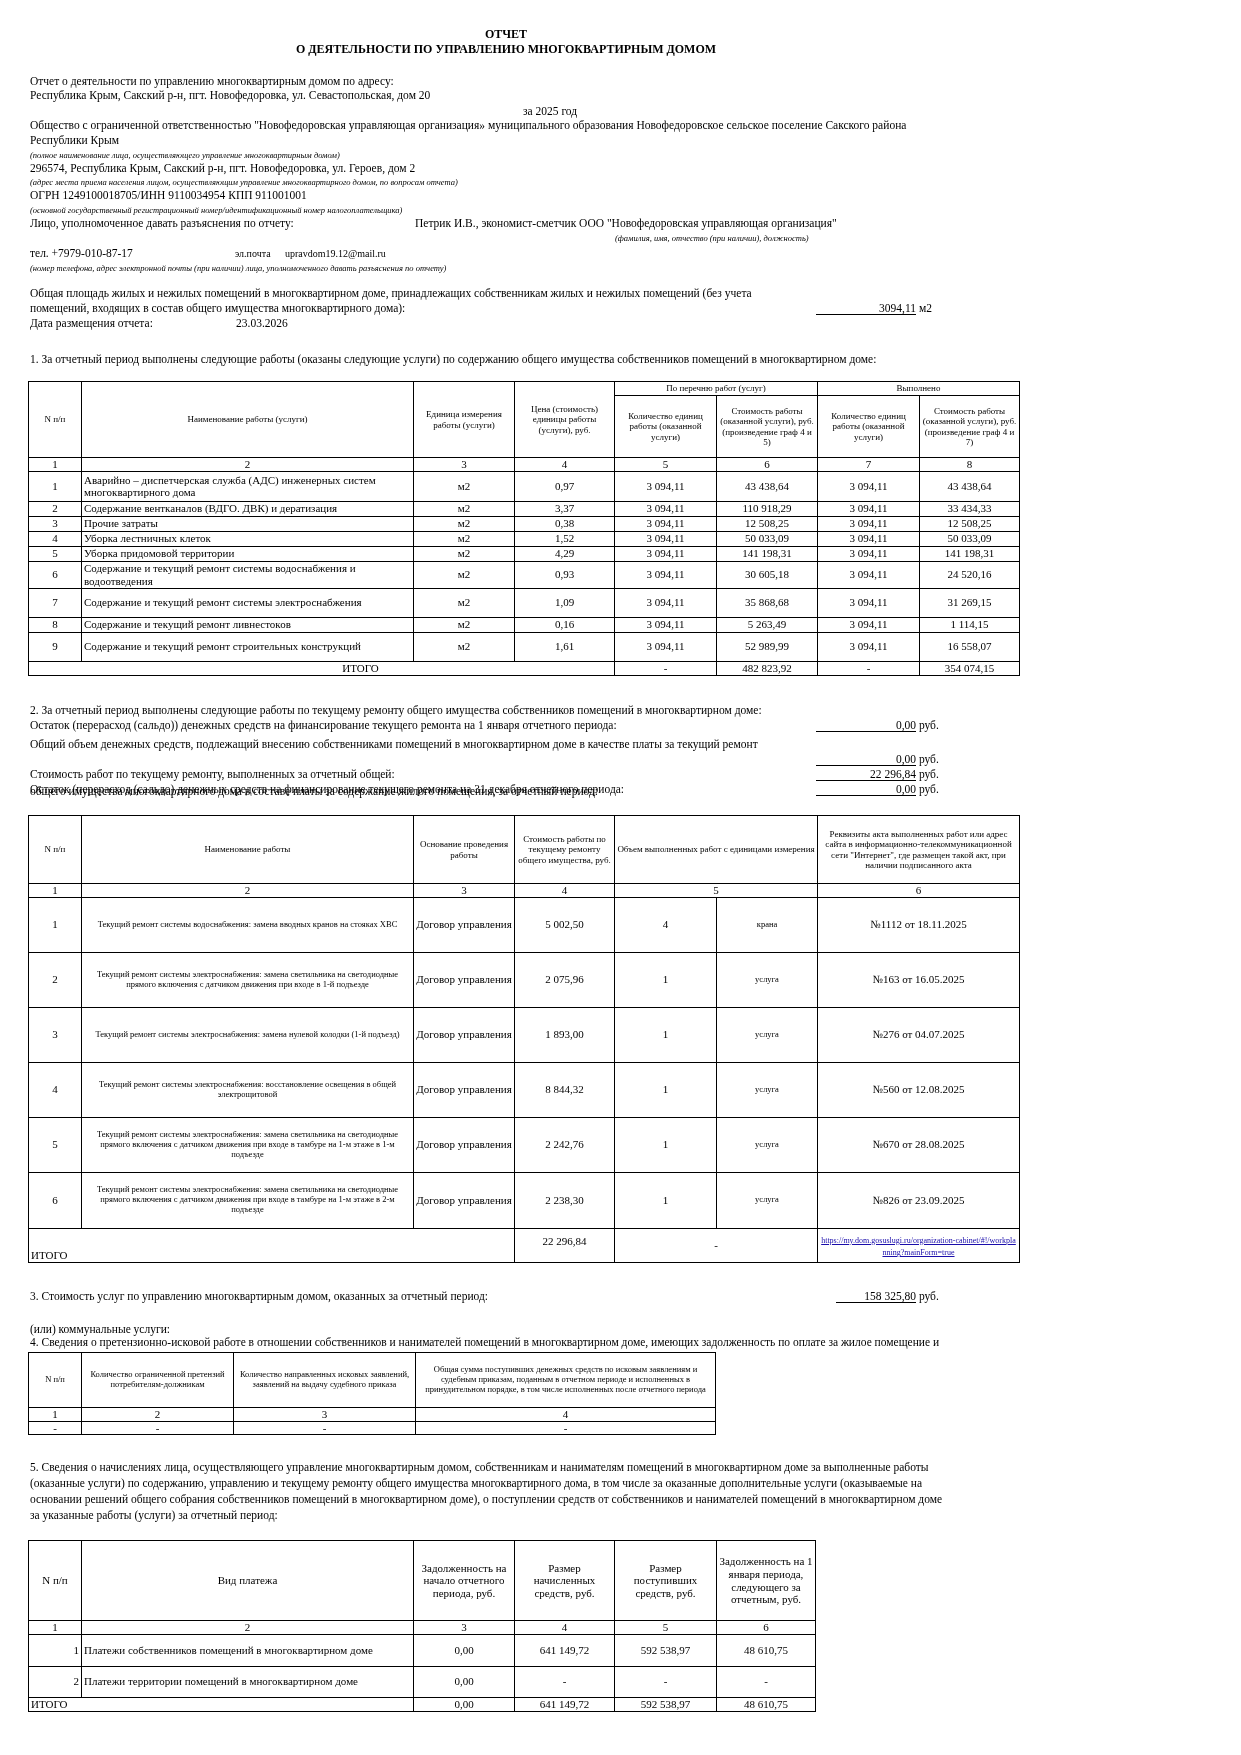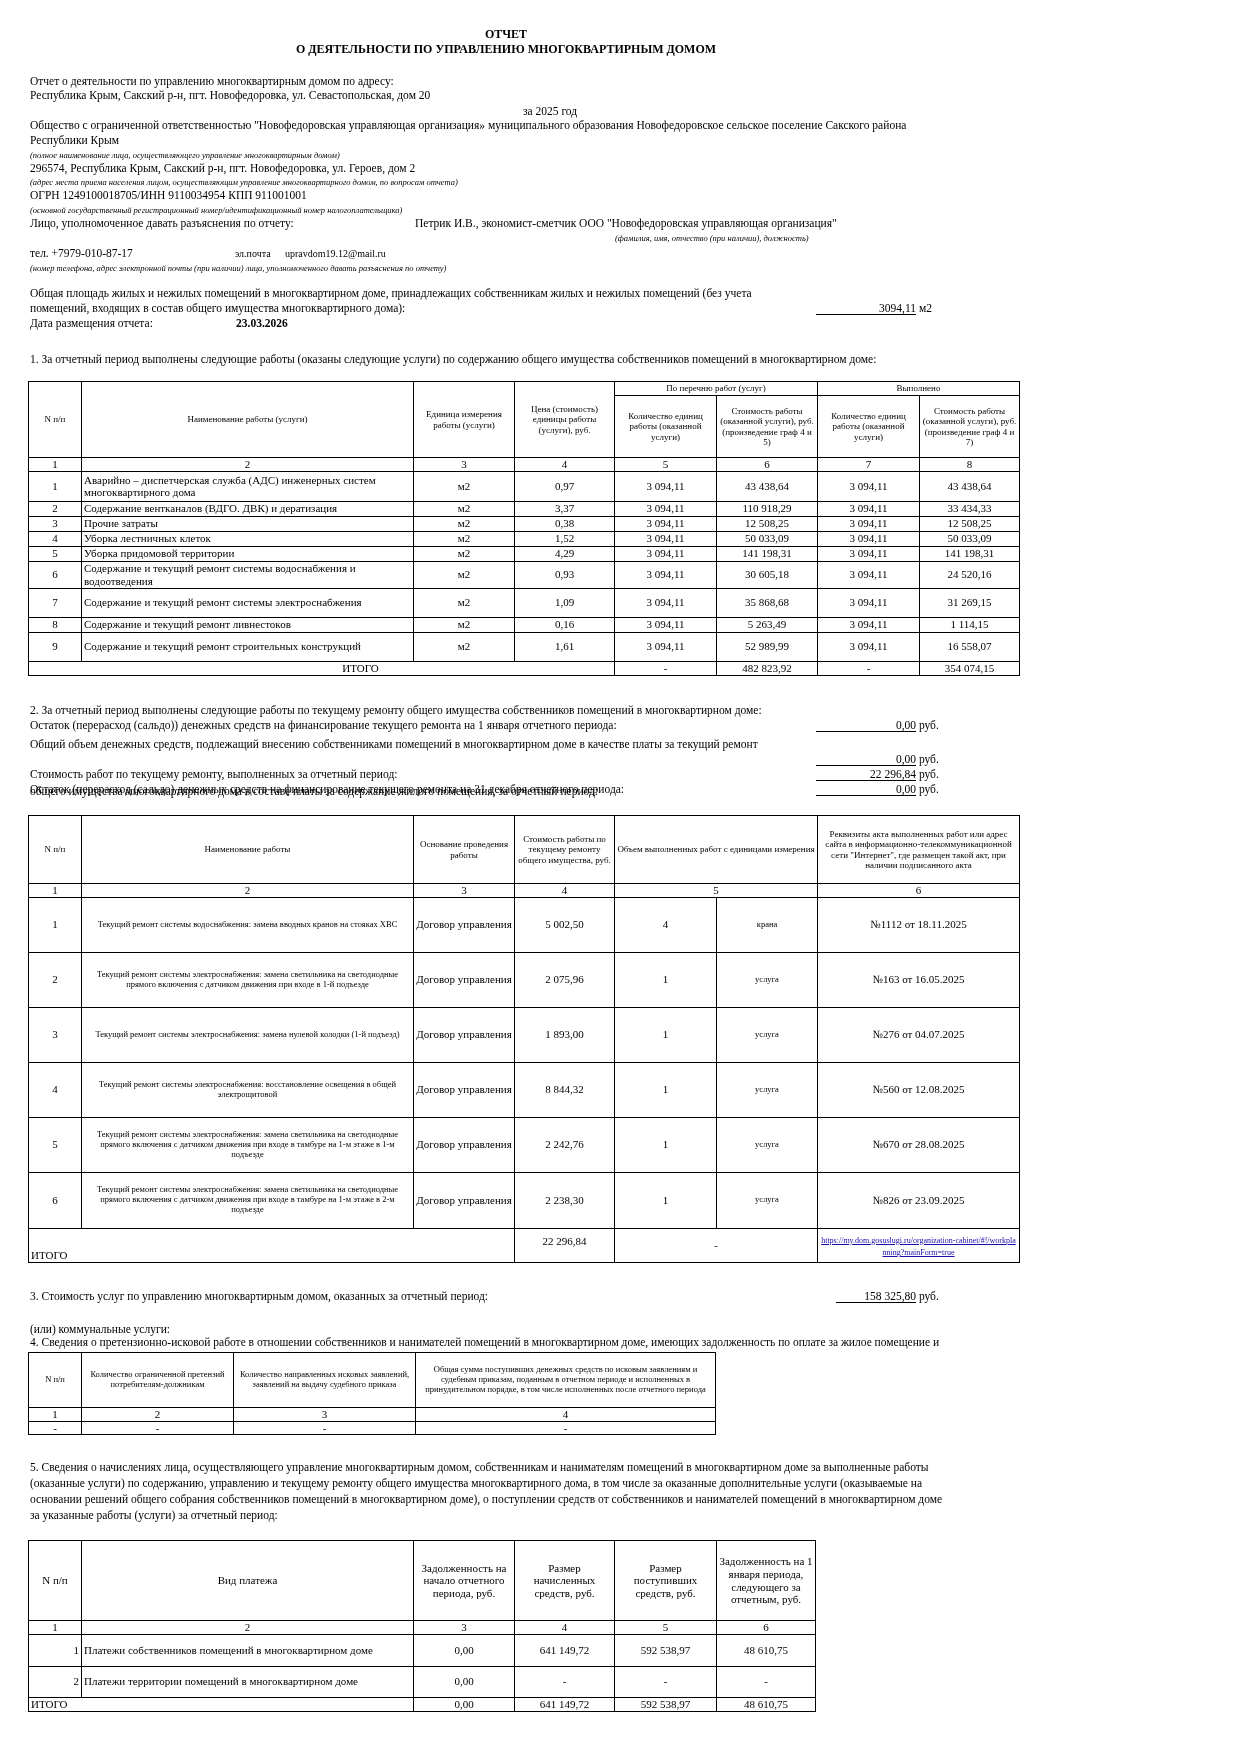--- a/index.html
+++ b/index.html
@@ -42,21 +42,21 @@
 <div class="abs" style="left:285px;top:248px;font-size:10px;">upravdom19.12@mail.ru</div>
 <div class="abs note" style="left:30px;top:263px;">(номер телефона, адрес электронной почты (при наличии) лица, уполномоченного давать разъяснения по отчету)</div>
 
 <div class="abs" style="left:30px;top:287px;">Общая площадь жилых и нежилых помещений в многоквартирном доме, принадлежащих собственникам жилых и нежилых помещений (без учета</div>
 <div class="abs" style="left:30px;top:302px;">помещений, входящих в состав общего имущества многоквартирного дома):</div>
 <div class="abs" style="left:816px;top:302px;">
   <span class="line" style="width:100px;">3094,11</span>
   <span>м2</span>
 </div>
 <div class="abs" style="left:30px;top:317px;">Дата размещения отчета:</div>
-<div class="abs" style="left:236px;top:317px;font-weight:bold;text-align:center;">23.03.2026</div>
+<div class="abs" style="left:236px;top:317px;font-weight:normal;text-align:center;">23.03.2026</div>
 
 <div class="abs" style="left:30px;top:353px;">1. За отчетный период выполнены следующие работы (оказаны следующие услуги) по содержанию общего имущества собственников помещений в многоквартирном доме:</div>
 
 <table style="left:28px;top:381px;width:991px;">
   <colgroup>
     <col style="width:53px">
       <col style="width:332px">
       <col style="width:101px">
       <col style="width:100px">
     <col style="width:102px">
@@ -194,21 +194,21 @@
 <div class="abs" style="left:816px;top:719px;">
   <span class="line" style="width:100px;">0,00</span>
   <span>руб.</span>
 </div>
 <div class="abs" style="left:30px;top:738px;">Общий объем денежных средств, подлежащий внесению собственниками помещений в многоквартирном доме в качестве платы за текущий ремонт</div>
 <div class="abs" style="left:30px;top:785px;">общего имущества многоквартирного дома в составе платы за содержание жилого помещения, за отчетный период:</div>
 <div class="abs" style="left:816px;top:753px;">
   <span class="line" style="width:100px;">0,00</span>
   <span>руб.</span>
 </div>
-<div class="abs" style="left:30px;top:768px;">Стоимость работ по текущему ремонту, выполненных за отчетный период:</div>
+<div class="abs" style="left:30px;top:768px;">Стоимость работ по текущему ремонту, выполненных за отчетный общей:</div>
 <div class="abs" style="left:816px;top:768px;">
   <span class="line" style="width:100px;">22 296,84</span>
   <span>руб.</span>
 </div>
 <div class="abs" style="left:30px;top:783px;">Остаток (перерасход (сальдо) денежных средств на финансирование текущего ремонта на 31 декабря отчетного периода:</div>
 <div class="abs" style="left:816px;top:783px;">
   <span class="line" style="width:100px;">0,00</span>
   <span>руб.</span>
 </div>
 

